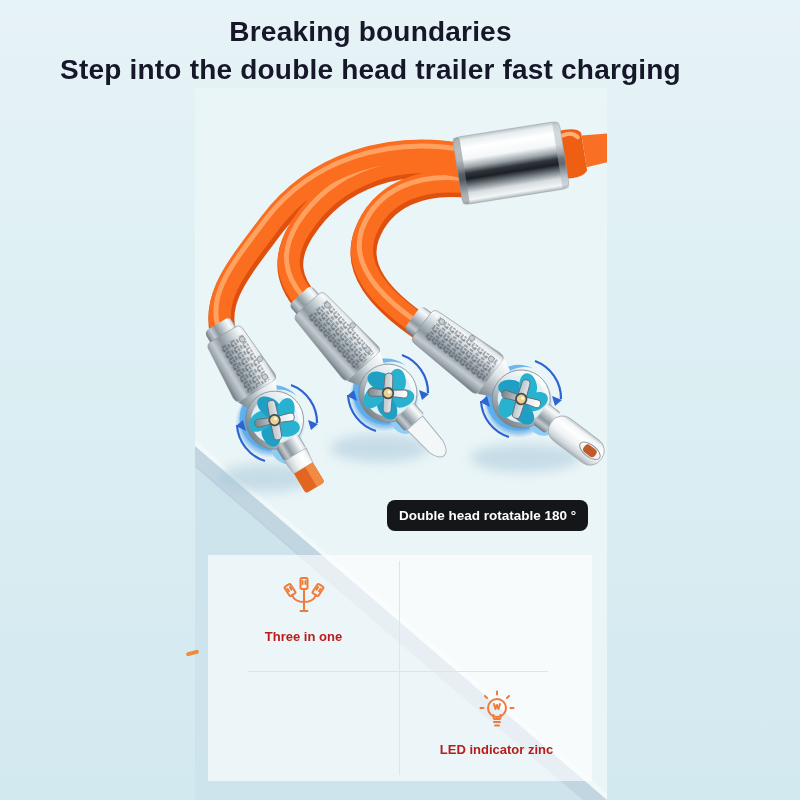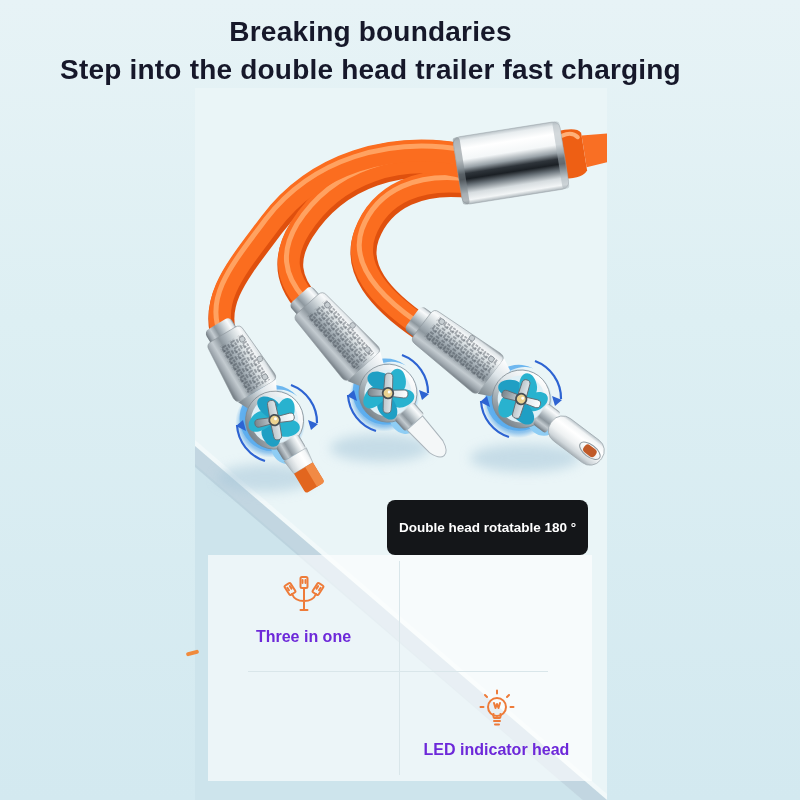--- a/index.html
+++ b/index.html
@@ -7,28 +7,28 @@
        font-family:"Liberation Sans",sans-serif;background:#ddeef3;}
   .abs{position:absolute;}
   #bg-layer{left:0;top:0;width:800px;height:800px;
        background:linear-gradient(180deg,#e7f3f6 0%,#ddeff3 40%,#d3e9f0 100%);}
   .title{width:741px;text-align:center;color:#16182a;font-weight:bold;letter-spacing:.2px;}
   #title1{top:16px;font-size:28px;}
   #title2{top:54px;font-size:28px;}
   #subtitle{top:103px;width:800px;text-align:center;color:#23242a;font-size:17px;font-weight:500;}
   #photo-col{left:195px;top:88px;width:412px;height:712px;}
   #badge{left:387px;top:500px;height:23px;line-height:23px;background:#141619;color:#ffffff;
-         font-size:13.5px;font-weight:bold;padding:16px 12px;border-radius:8px;}
+         font-size:13.5px;font-weight:bold;padding:4px 12px;border-radius:8px;}
   #card{left:208px;top:555px;width:384px;height:226px;background:rgba(255,255,255,.62);}
   .vdiv{position:absolute;left:191px;top:6px;bottom:6px;width:1px;background:#d9e6ea;}
   .hdiv{position:absolute;top:116px;left:40px;right:44px;height:1px;background:#d9e6ea;}
   .cell{position:absolute;width:191px;height:113px;display:flex;flex-direction:column;
         align-items:center;justify-content:center;}
   .ficon{height:46px;display:flex;align-items:center;justify-content:center;color:#ee7b39;margin-top:-4px;}
-  .flabel{margin-top:8px;font-size:16px;font-weight:bold;color:#6d28d9;}
+  .flabel{margin-top:8px;font-size:13px;font-weight:bold;color:#b91c1c;}
   #orange-tick{left:186px;top:651px;width:13px;height:4px;background:#f08a3c;border-radius:2px;transform:rotate(-14deg);}
 </style>
 </head>
 <body>
 
 <div class="abs" id="bg-layer"></div>
 
 <div class="abs title" id="title1">Breaking boundaries</div>
 <div class="abs title" id="title2">Step into the double head trailer fast charging</div>
 <div class="abs" id="subtitle">120W zinc alloy one trailer three</div>
@@ -303,15 +303,15 @@
   <div class="cell" style="left:193px;top:113px">
     <div class="ficon">
       <svg width="46" height="46" viewBox="0 0 46 46" fill="none" stroke="currentColor" stroke-width="2" stroke-linecap="round" stroke-linejoin="round">
         <circle cx="23" cy="20" r="9"></circle>
         <path d="M19.5,27 c0,0 -0.5,4 1,4 h5 c1.5,0 1,-4 1,-4"></path>
         <path d="M20,34 h6 M21,37.5 h4"></path>
         <path d="M20,16 l1.5,5 1.5,-4 1.5,4 1.5,-5"></path>
         <path d="M23,6.5 v-3 M13,10 l-2,-2 M33,10 l2,-2 M9.5,20 h-3 M36.5,20 h3" stroke-dasharray="4 2"></path>
       </svg>
     </div>
-    <div class="flabel">LED indicator head</div>
+    <div class="flabel">LED indicator zinc</div>
   </div>
 </div>
 
 </body></html>

